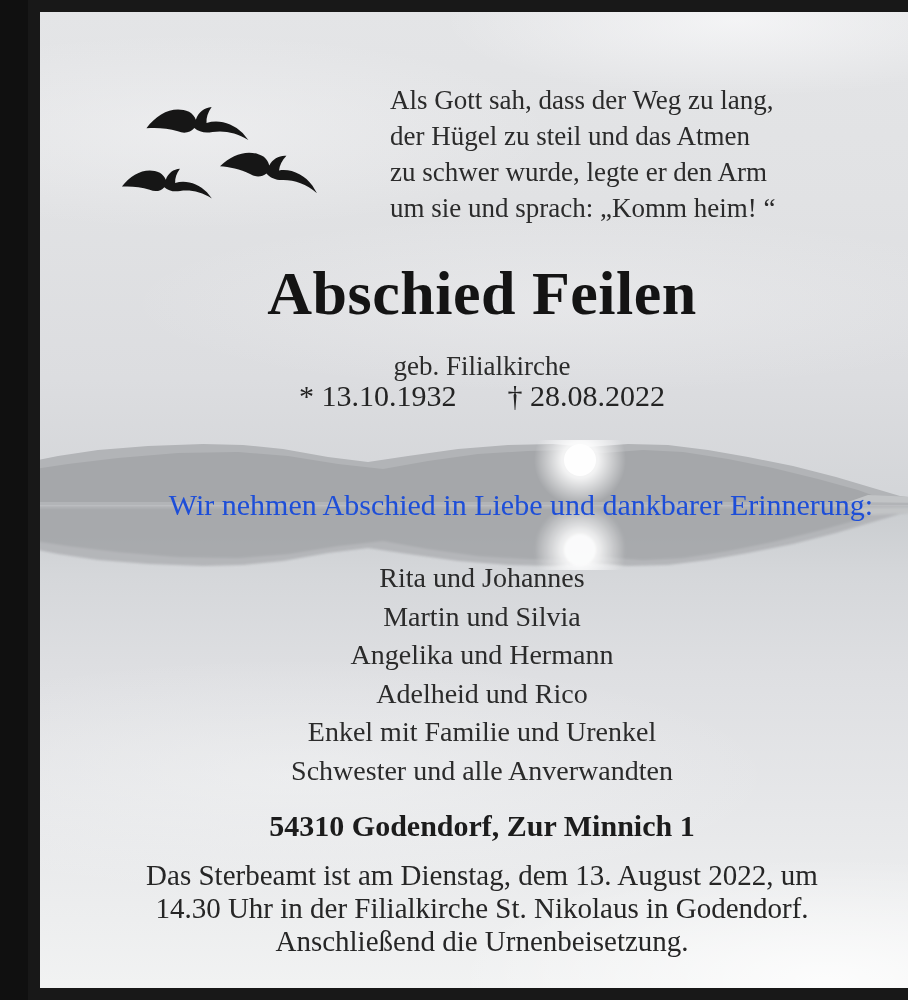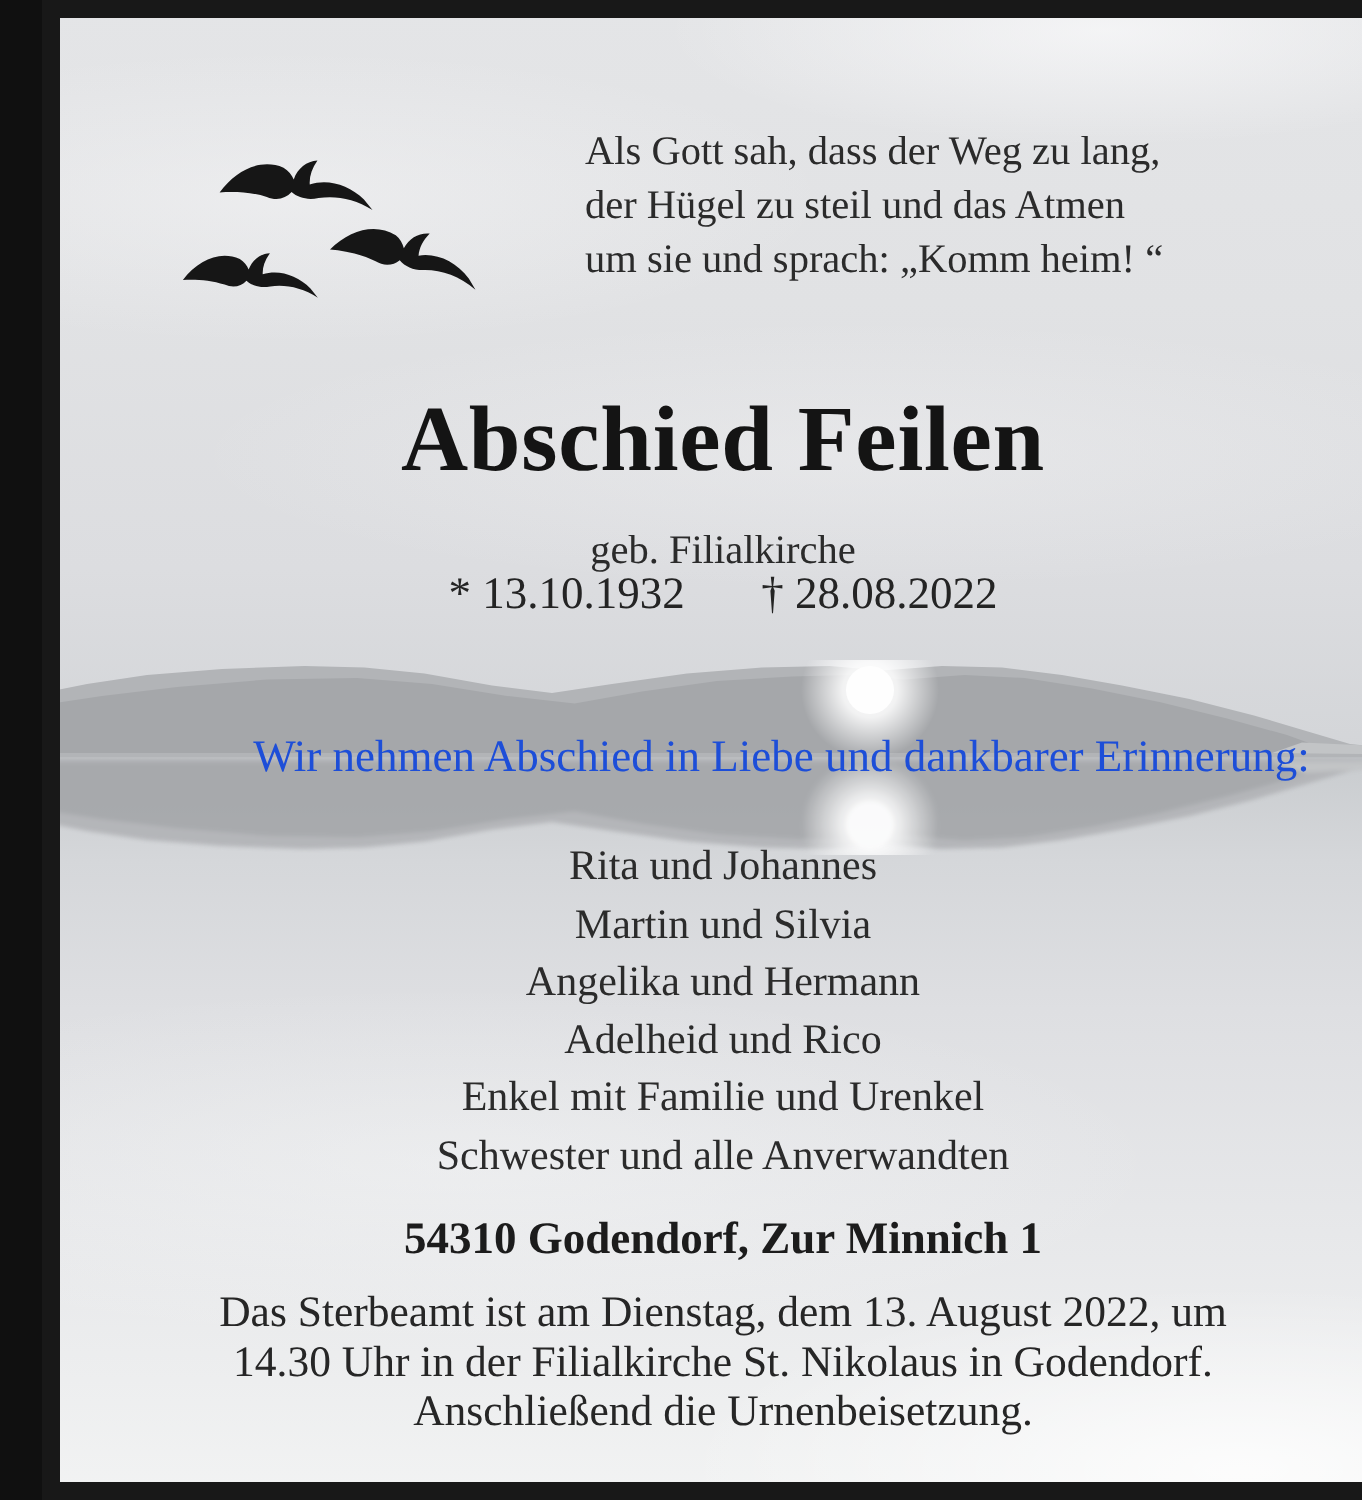--- a/index.html
+++ b/index.html
@@ -108,20 +108,21 @@
       <path id="gull" fill="#161616" d="M2 24 C14 10 30 4 44 11 C47 13 49 16 50 19 C53 12 59 8 66 8 C62 13 60 18 60 23 C72 20 85 25 94 35 L99 42 C88 34 76 31 65 32 C58 33 52 31 48 27 C44 31 38 32 32 29 C22 25 11 24 2 24 Z"></path>
     </defs>
     <use href="#gull" transform="translate(26,6) rotate(-4 50 22) scale(1.04)"></use>
     <use href="#gull" transform="translate(100,52) rotate(5 50 22) scale(1.02)"></use>
     <use href="#gull" transform="translate(2,68) rotate(-3 50 22) scale(0.92)"></use>
   </svg>
 
   <div class="quote">
     <div>Als Gott sah, dass der Weg zu lang,</div>
     <div>der Hügel zu steil und das Atmen</div>
+    <div>zu schwer wurde, legte er den Arm</div>
     <div>um sie und sprach: „Komm heim! “</div>
   </div>
 
   <h1 class="name">Abschied Feilen</h1>
   <div class="maiden">geb. Filialkirche</div>
 
   <div class="dates">
     <span>* 13.10.1932</span>
     <span>† 28.08.2022</span>
   </div>

